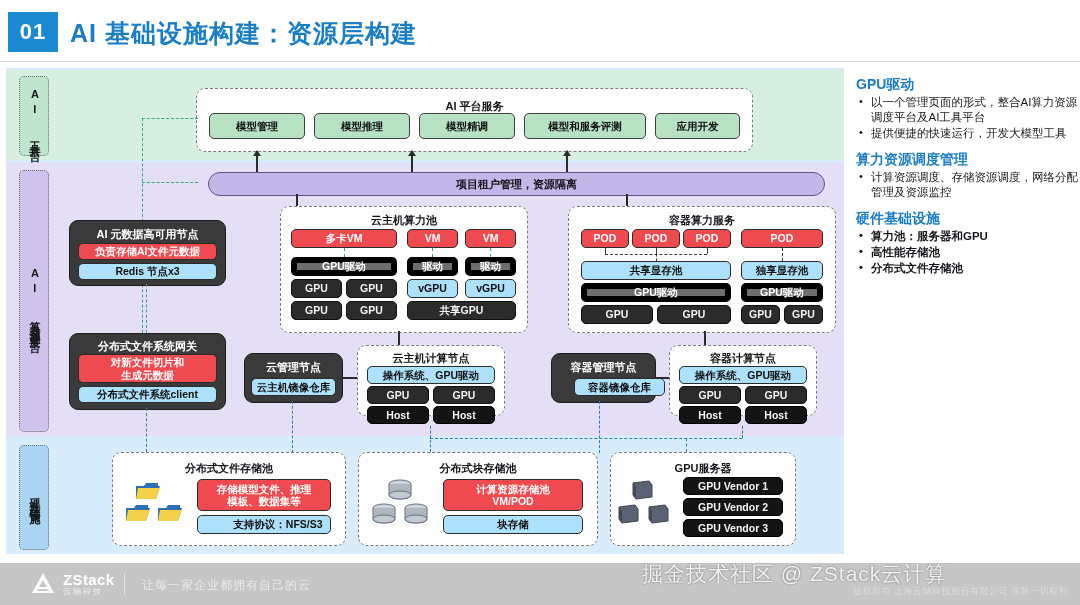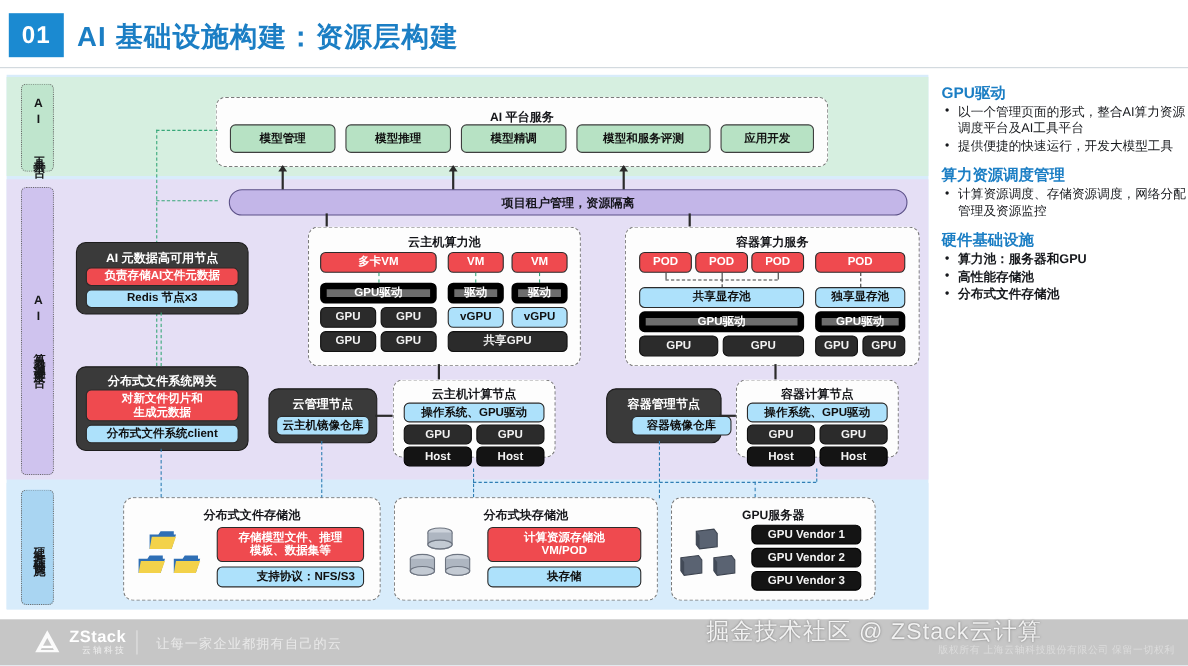--- a/index.html
+++ b/index.html
@@ -77,21 +77,21 @@
   .rp-head{font-size:14px;font-weight:bold;color:#1b7ec4;margin:0 0 1px 0;line-height:1.25;}
   .rp-list{margin:0 0 10px 0;padding:0;list-style:none;}
   .rp-list li{position:relative;padding-left:15px;font-size:11.5px;line-height:1.33;color:#16181c;margin-bottom:1px;}
   .rp-list li:before{content:"•";position:absolute;left:3px;top:-1px;font-size:11px;color:#16181c;}
   .rp-list.bold li{font-weight:bold;}
 
   
   #footer{position:absolute;left:0;top:563px;width:1080px;height:42px;background:#c6c6c6;}
   #footer-logo{position:absolute;left:30px;top:8px;display:flex;align-items:center;}
   #logo-mark{width:26px;height:26px;position:relative;margin-right:7px;}
-  #logo-text{line-height:1.05;text-align:right;}
+  #logo-text{line-height:1.05;}
   #logo-name{font-size:15px;font-weight:bold;color:#ffffff;letter-spacing:.4px;}
   #logo-sub{font-size:8px;color:#efefef;letter-spacing:2px;}
   #footer-div{position:absolute;left:124px;top:10px;width:1px;height:22px;background:#e3e3e3;}
   #footer-slogan{position:absolute;left:142px;top:14px;font-size:12px;color:#e9e9e9;letter-spacing:1px;}
   #copyright{position:absolute;right:12px;top:22px;font-size:9px;color:#dcdcdc;letter-spacing:.5px;}
   #watermark{position:absolute;left:642px;top:560px;font-size:21px;color:rgba(255,255,255,.88);
     text-shadow:0 0 2px rgba(80,80,80,.75);letter-spacing:1px;white-space:nowrap;}
 </style>
 </head>
 <body>

